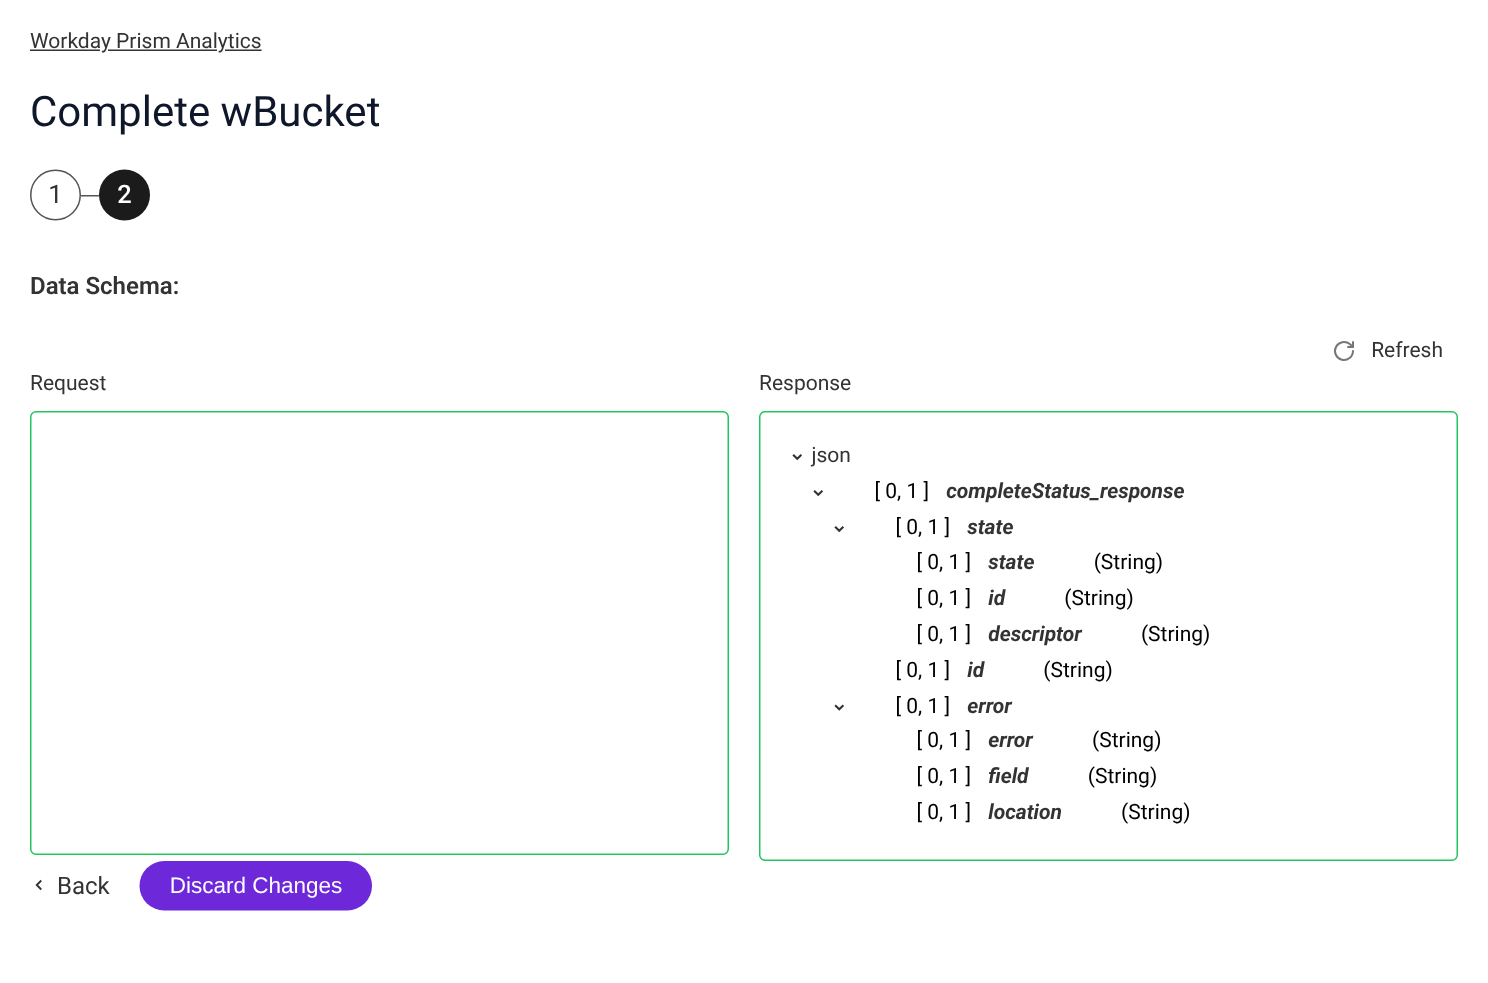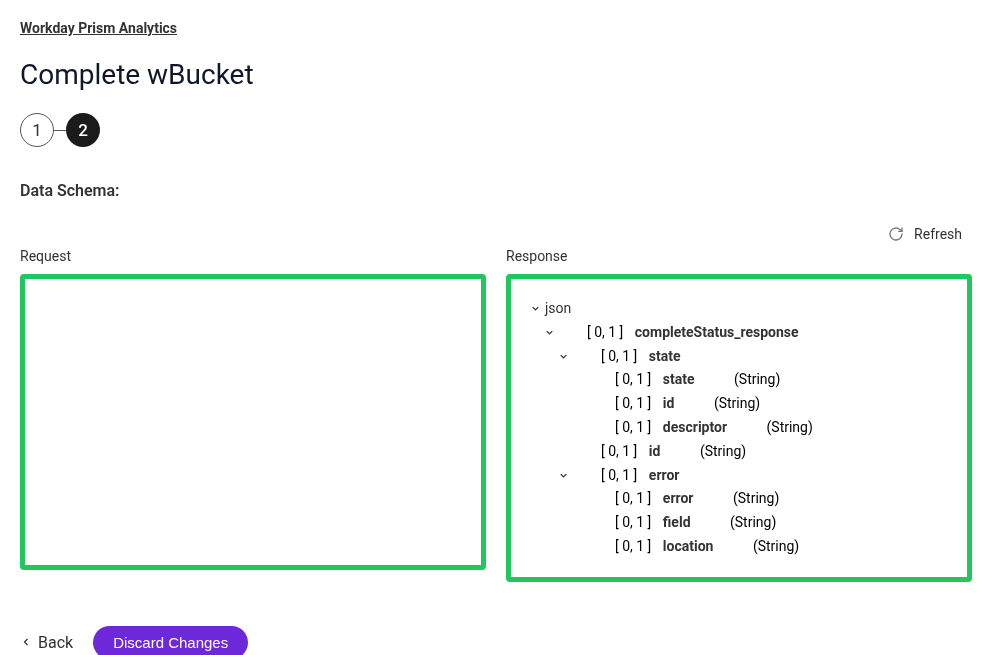--- a/index.html
+++ b/index.html
@@ -7,21 +7,20 @@
       font-family: -apple-system, BlinkMacSystemFont, "Segoe UI", Roboto, Helvetica, Arial, sans-serif;
       background: #ffffff;
       color: #333;
       padding: 20px;
       font-size: 14px;
     }
     .breadcrumb-link {
       color: #333;
       text-decoration: underline;
       font-size: 14px;
-      font-weight: bold;
     }
     .page-title {
       font-size: 28px;
       font-weight: 400;
       color: #0f172a;
       margin-top: 22px;
       margin-bottom: 22px;
     }
     .stepper {
       display: flex;
@@ -88,21 +87,21 @@
       flex: 1;
       min-width: 0;
     }
     .col-header {
       font-size: 14px;
       color: #333;
       margin-bottom: 10px;
     }
     .panel {
       background: #fff;
-      border: 5px solid #22c55e;
+      border: 1px solid #22c55e;
       border-radius: 4px;
       min-height: 296px;
       padding: 18px;
       box-shadow: 0 0 0 rgba(0,0,0,0);
     }
     .tree {
       font-size: 14px;
       color: #333;
       line-height: 1.7;
     }
@@ -114,26 +113,25 @@
       align-items:center;
       justify-content:center;
       color:#333;
       flex-shrink:0;
     }
     .chev-spacer { width: 12px; display:inline-block; flex-shrink:0; }
     .ind-1 { padding-left: 14px; }
     .ind-2 { padding-left: 28px; }
     .ind-3 { padding-left: 42px; }
     .muted { color: #000000; margin-left: 28px; }
-    .bold { font-weight: 700; }
+    .bold { font-weight: 700; font-style: italic; }
     .footer {
       display: flex;
       align-items: center;
       gap: 20px;
-      margin-top: 44px;
     }
     .back-link {
       display: flex;
       align-items: center;
       gap: 6px;
       font-size: 16px;
       color: #333;
       cursor: pointer;
     }
     .btn {

